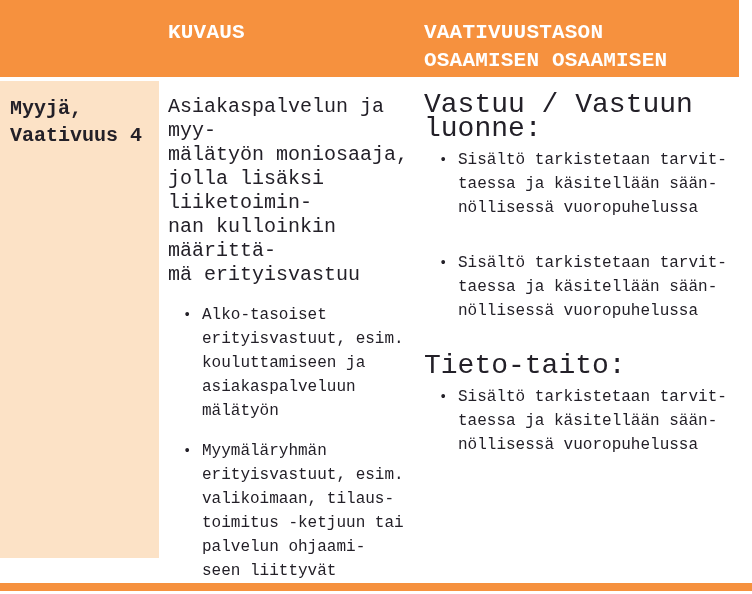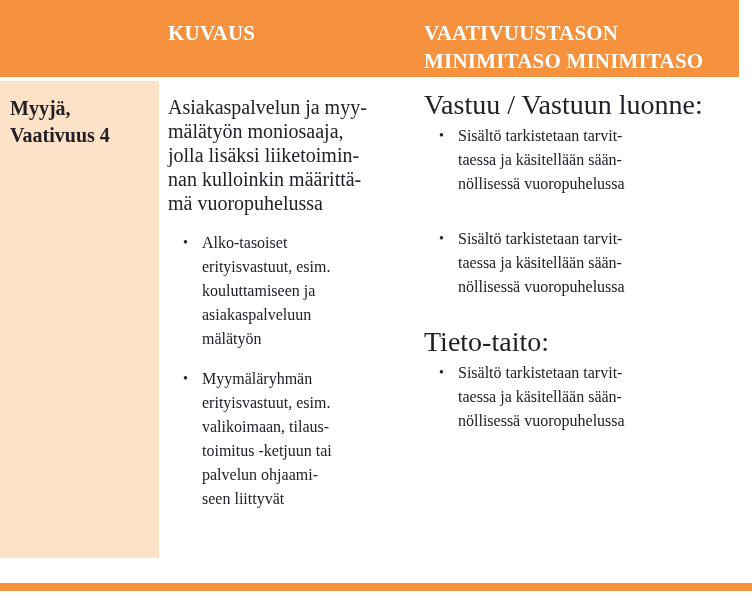--- a/index.html
+++ b/index.html
@@ -2,21 +2,21 @@
 <html><head>
 <meta charset="utf-8">
 <style>
   html, body { margin: 0; padding: 0; background: #ffffff; }
   .page {
     position: relative;
     width: 752px;
     height: 594px;
     background: #ffffff;
     overflow: hidden;
-    font-family: Liberation Serif, serif;
+    font-family: Liberation Mono, monospace;
     color: #232028;
   }
   .header-row {
     position: absolute;
     left: 0; top: 0;
     width: 739px; height: 77px;
     background: #F6913E;
   }
   .h-cell {
     position: absolute;
@@ -94,34 +94,34 @@
   }
 </style>
 </head>
 <body>
 
 <div class="page">
 
   <div class="header-row">
     <div class="h-cell h-kuvaus">KUVAUS</div>
     <div class="h-cell h-minimitaso">VAATIVUUSTASON
-MINIMITASO MINIMITASO</div>
+OSAAMISEN OSAAMISEN</div>
   </div>
 
   <div class="label-col">
     <div class="label-text">Myyjä,
 Vaativuus 4</div>
   </div>
 
   <div class="desc-col">
     <p class="para">Asiakaspalvelun ja myy-
 mälätyön moniosaaja,
 jolla lisäksi liiketoimin-
 nan kulloinkin määrittä-
-mä vuoropuhelussa</p>
+mä erityisvastuu</p>
     <div class="bullet">
       <span class="dot">•</span>
       <span class="btext">Alko-tasoiset
 erityisvastuut, esim.
 kouluttamiseen ja
 asiakaspalveluun
 mälätyön</span>
     </div>
     <div class="bullet">
       <span class="dot">•</span>

